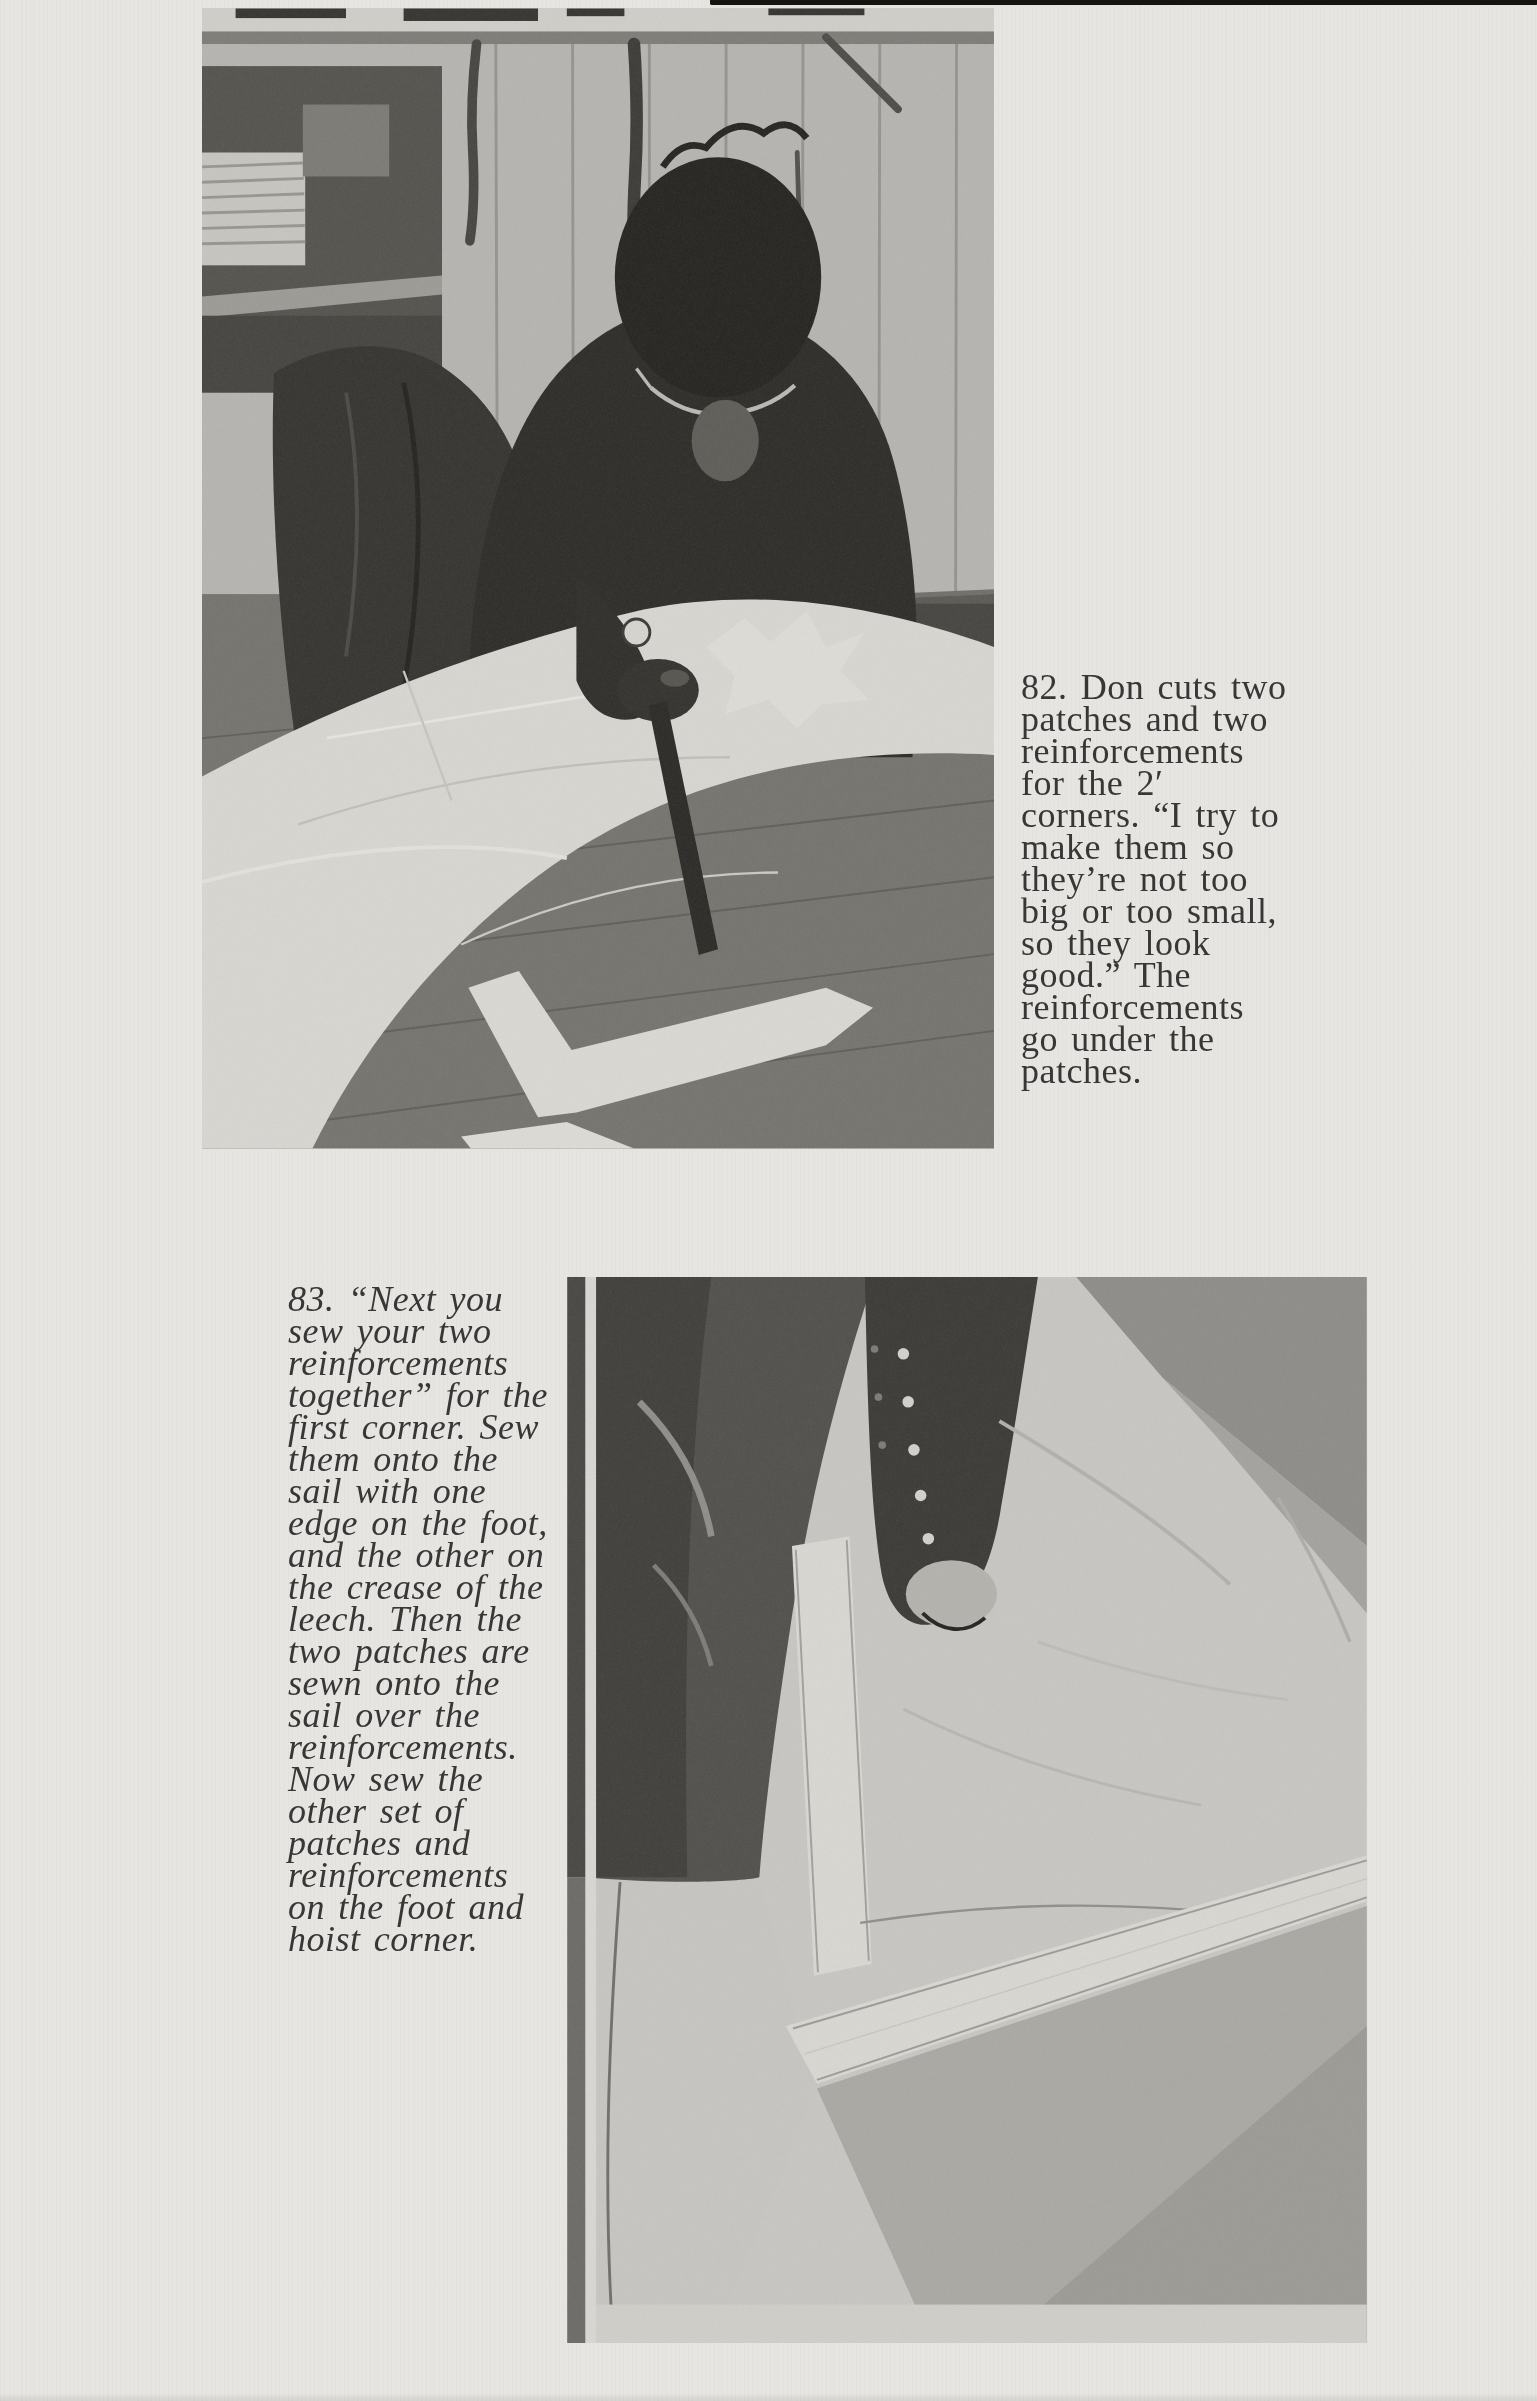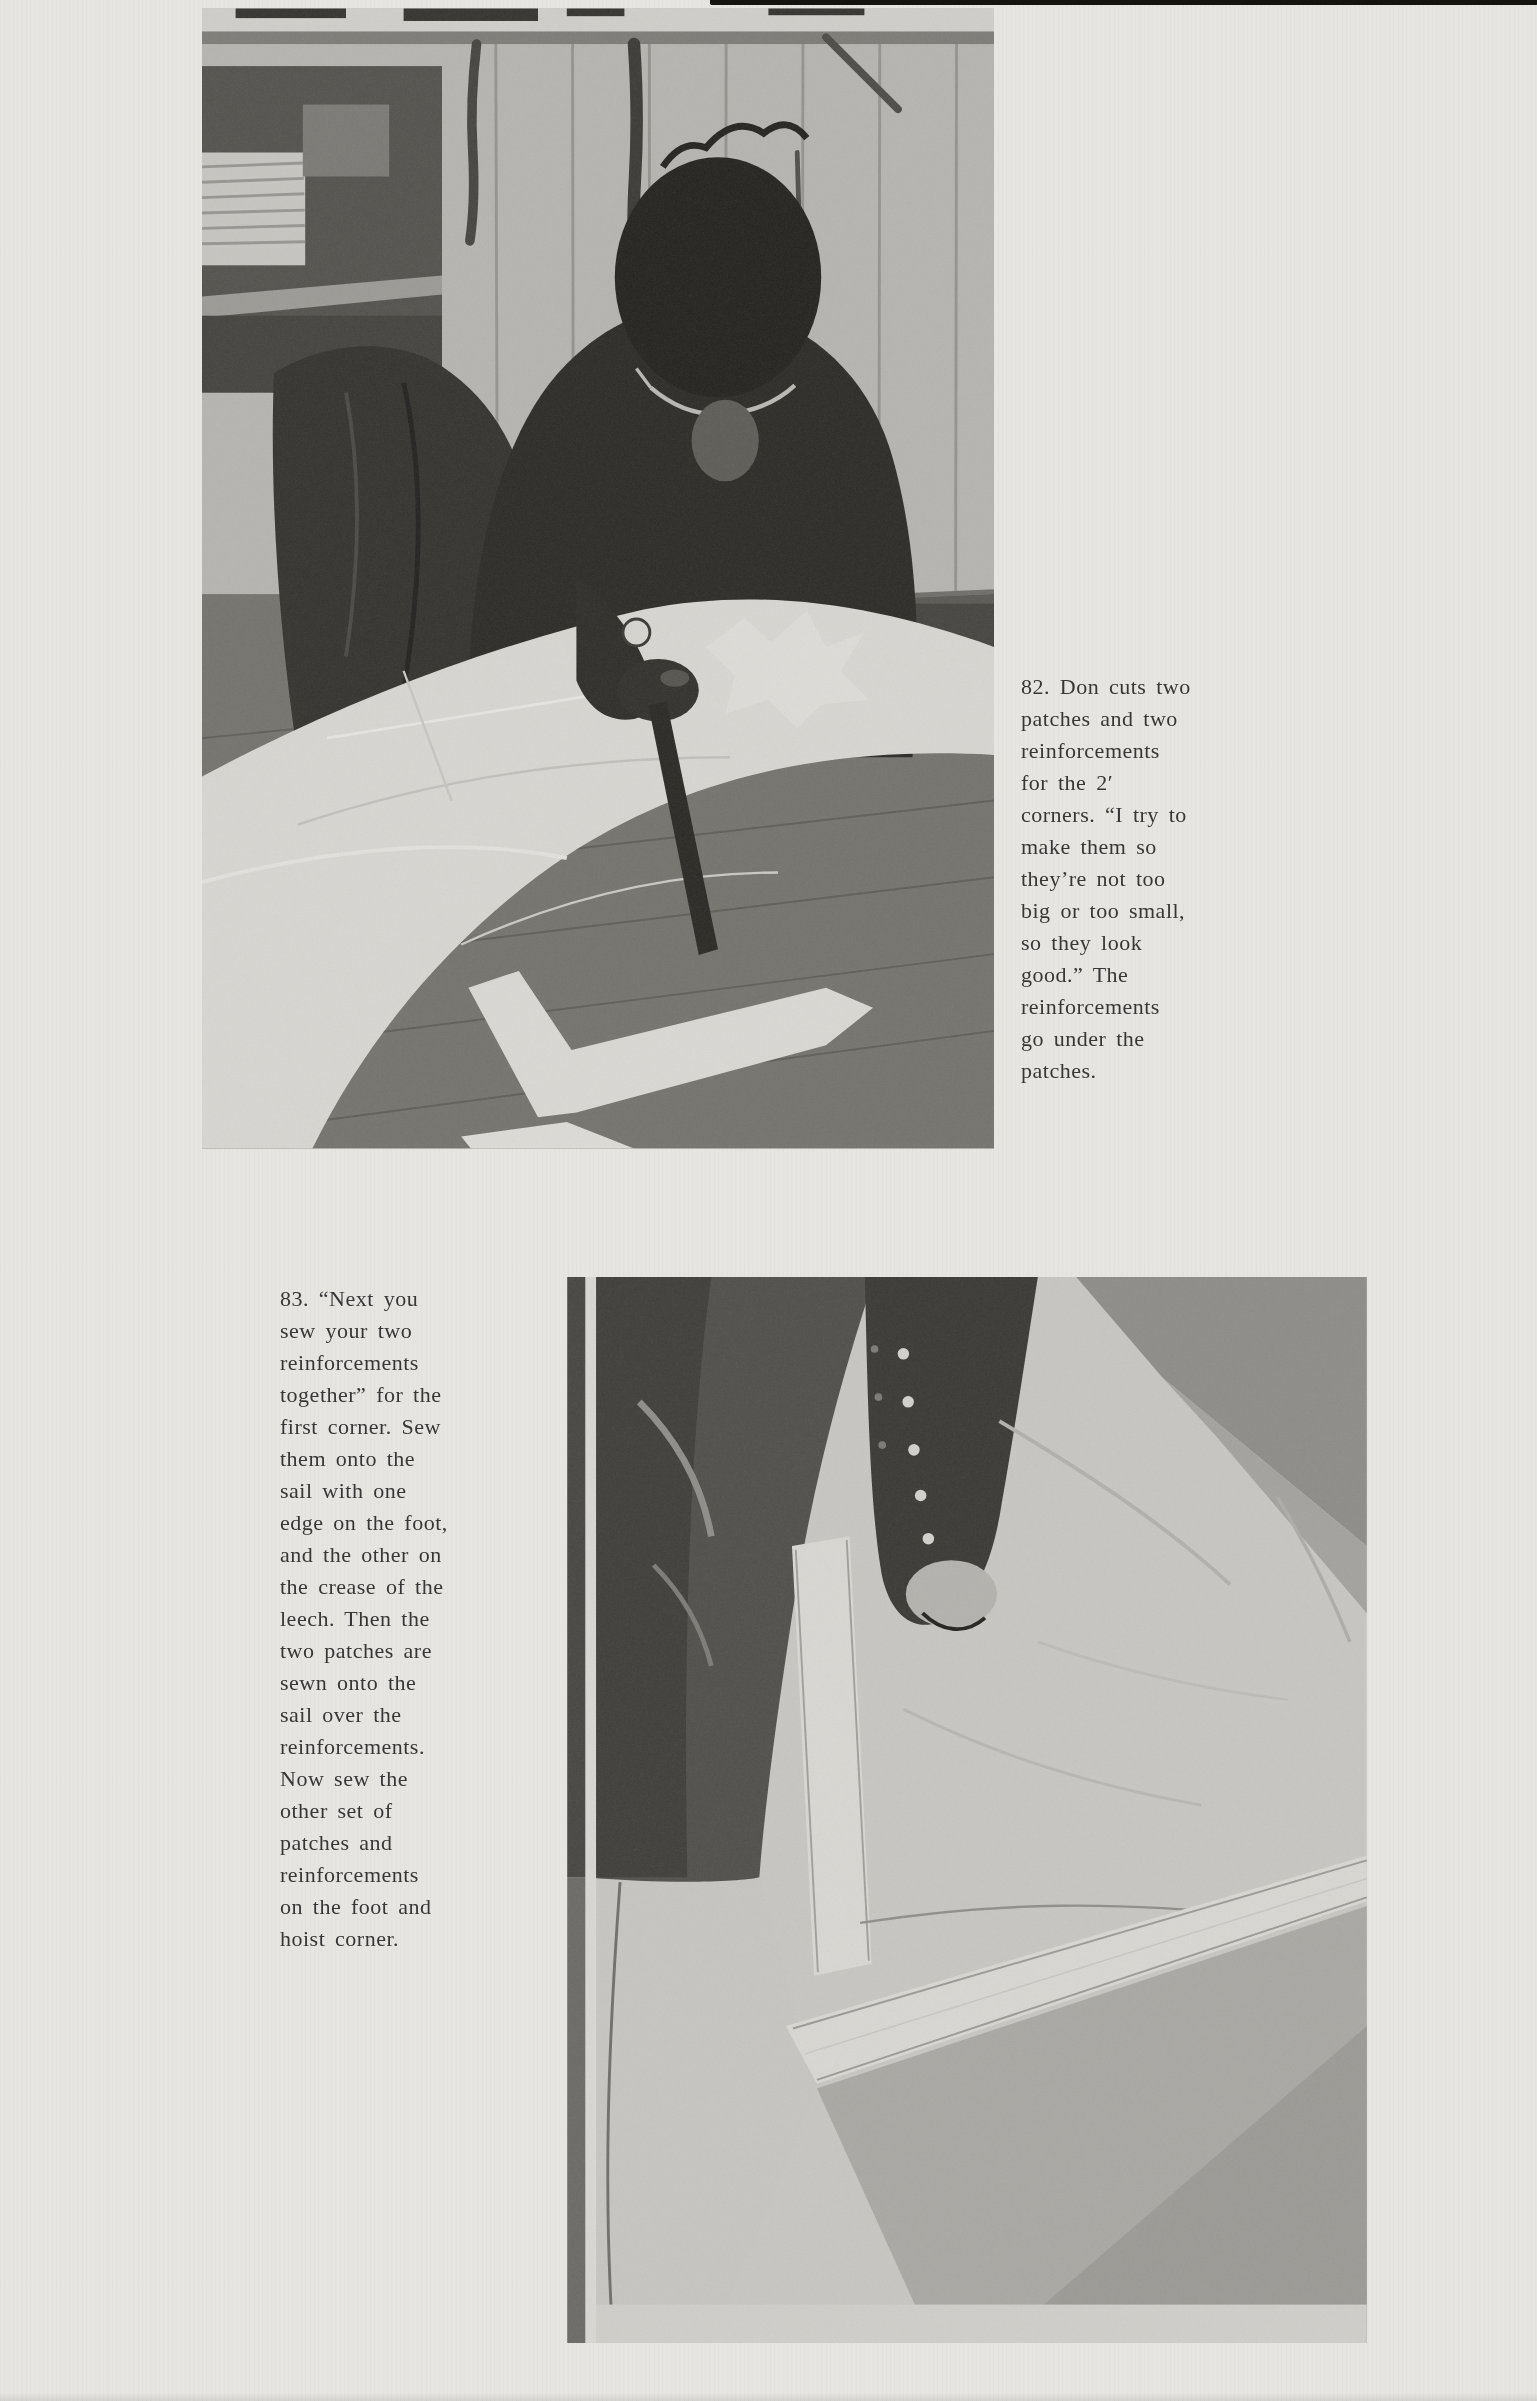--- a/index.html
+++ b/index.html
@@ -29,27 +29,27 @@
   }
   .photo{
     position:absolute;margin:0;padding:0;line-height:0;
   }
   .photo svg{display:block;}
   .photo-82{left:202px;top:7.7px;width:792px;height:1141px;}
   .photo-83{left:567px;top:1277px;width:800px;height:1066px;}
   .caption{
     position:absolute;margin:0;
     color:#373737;
-    font-size:22px;line-height:32px;
+    font-size:36px;line-height:32px;
     letter-spacing:0.5px;word-spacing:3.8px;
     white-space:pre;            
     text-rendering:optimizeLegibility;
   }
   .caption-82{left:1021px;top:671px;}
-  .caption-83{left:280px;top:1283px;}
+  .caption-83{left:288px;top:1283px;font-style:italic;}
 </style>
 </head>
 <body>
 
 <div class="page">
 
   <div class="scan-line-top"></div>
 
   <figure class="photo photo-82" aria-label="Black-and-white photograph: Don, wearing glasses and a dark jacket, bends over a table covered with white sailcloth, marking a cut with a dark straightedge; plank wall and shelf with boxes behind him, cut white sail pieces lying on the wooden floor.">
     <svg width="792" height="1141" viewBox="0 0 1650 2375" xmlns="http://www.w3.org/2000/svg">

